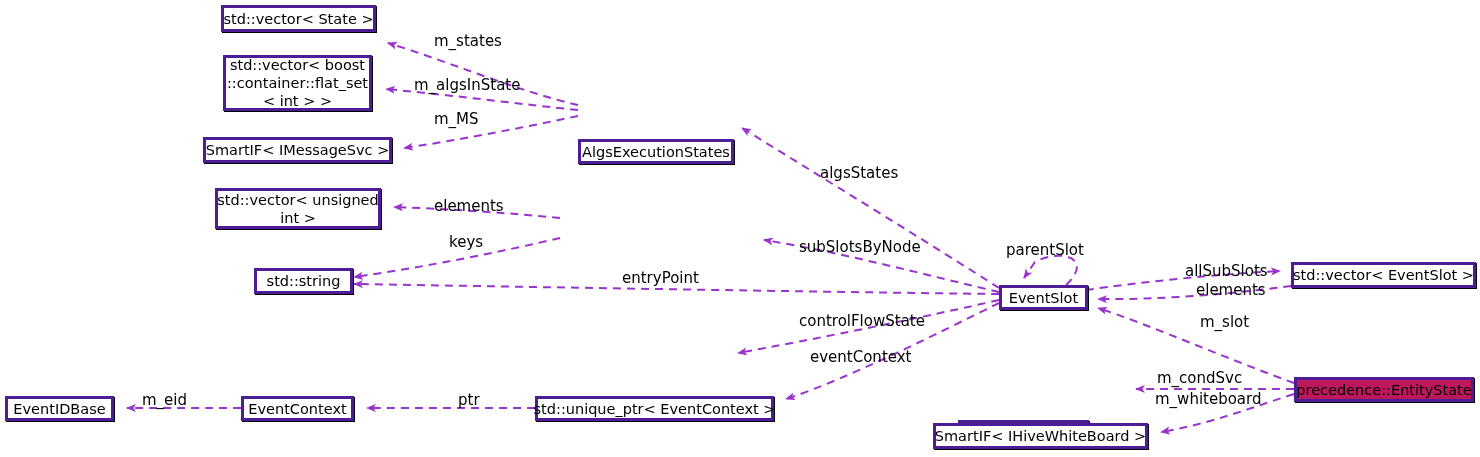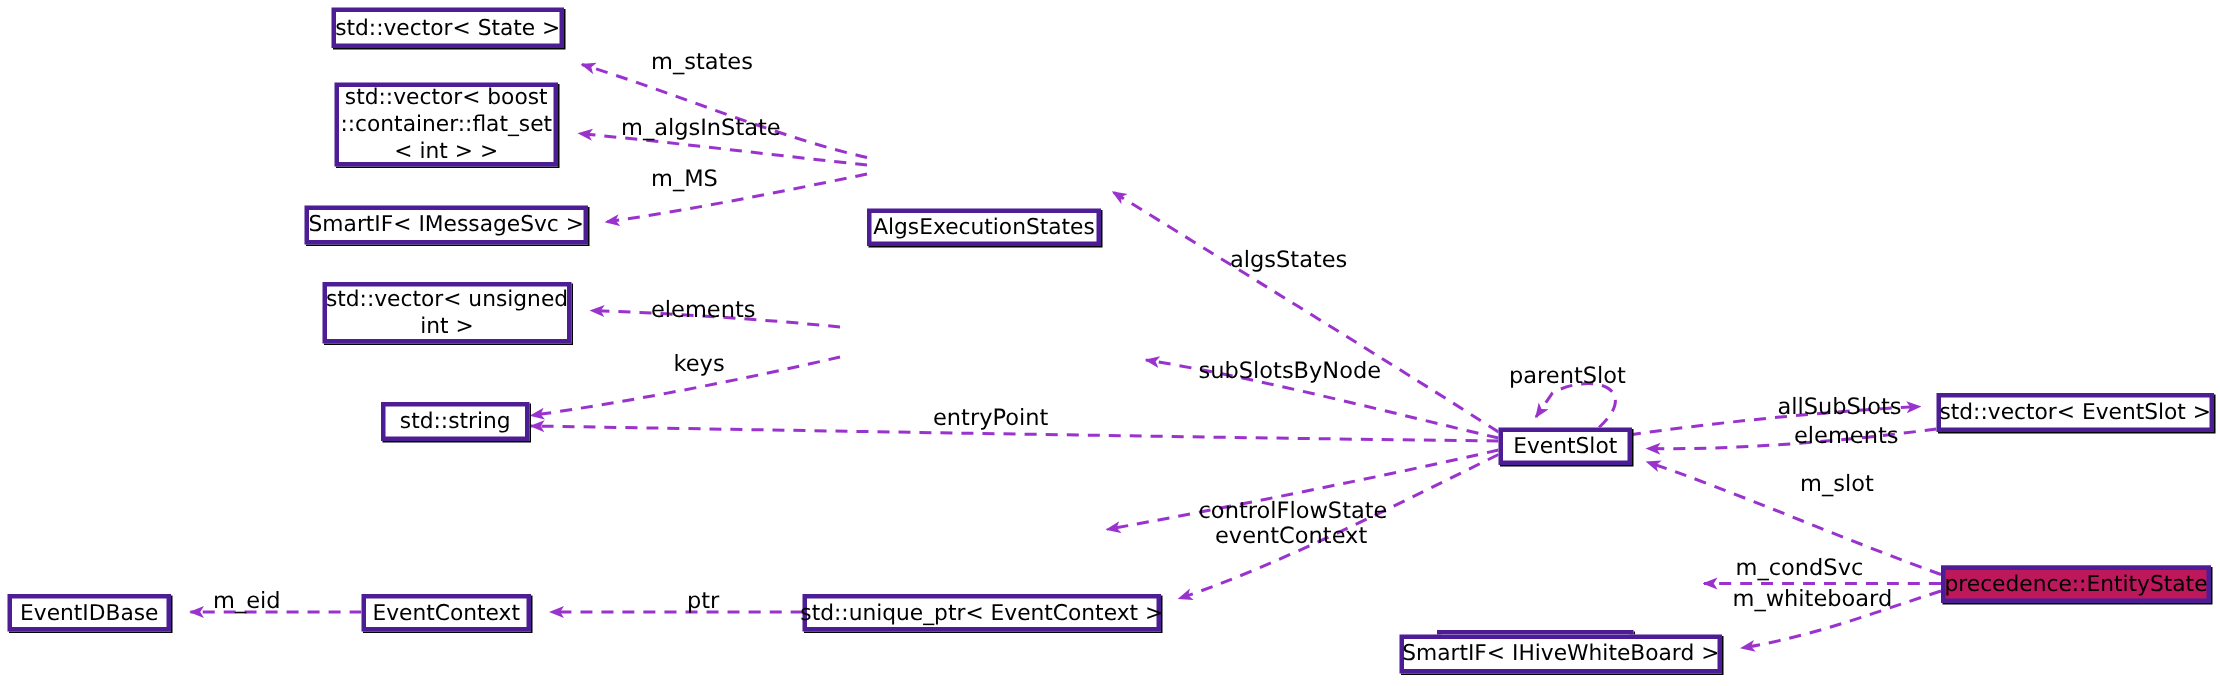--- a/index.html
+++ b/index.html
@@ -122,21 +122,21 @@
 
   <div class="elabel" style="left:434px;top:33px;">m_states</div>
   <div class="elabel" style="left:414px;top:77px;">m_algsInState</div>
   <div class="elabel" style="left:434px;top:111px;">m_MS</div>
   <div class="elabel" style="left:434px;top:198px;">elements</div>
   <div class="elabel" style="left:449px;top:234px;">keys</div>
   <div class="elabel" style="left:622px;top:270px;">entryPoint</div>
   <div class="elabel" style="left:799px;top:239px;">subSlotsByNode</div>
   <div class="elabel" style="left:820px;top:165px;">algsStates</div>
   <div class="elabel" style="left:1006px;top:242px;">parentSlot</div>
-  <div class="elabel" style="left:799px;top:313px;margin-top:19px;">controlFlowState</div>
+  <div class="elabel" style="left:799px;top:313px;">controlFlowState</div>
   <div class="elabel" style="left:810px;top:349px;">eventContext</div>
   <div class="elabel" style="left:1185px;top:263px;">allSubSlots</div>
   <div class="elabel" style="left:1196px;top:282px;">elements</div>
   <div class="elabel" style="left:1200px;top:314px;">m_slot</div>
   <div class="elabel" style="left:1157px;top:370px;">m_condSvc</div>
   <div class="elabel" style="left:1155px;top:391px;">m_whiteboard</div>
   <div class="elabel" style="left:142px;top:392px;">m_eid</div>
   <div class="elabel" style="left:458px;top:392px;">ptr</div>
 
 </div>

